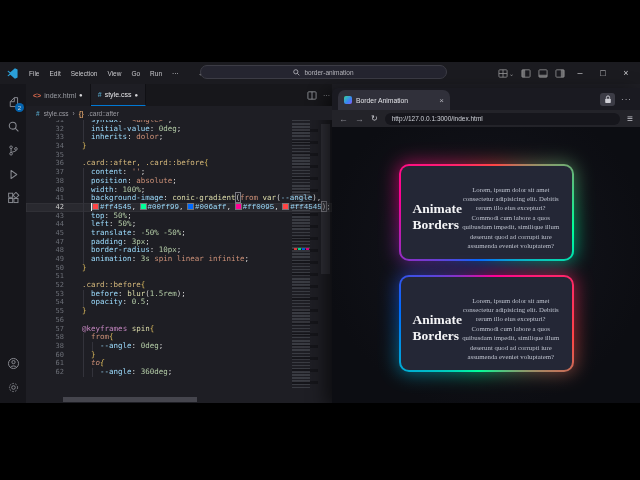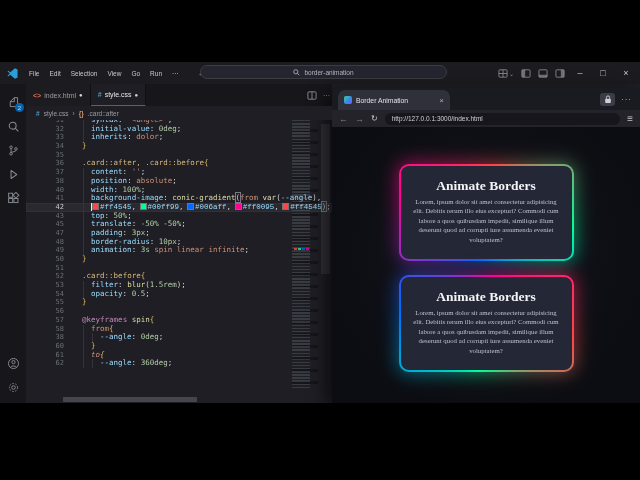--- a/index.html
+++ b/index.html
@@ -81,21 +81,21 @@
           padding:0 7px;font-size:6.5px;color:#ced1d8;}
   .b-menu{color:#c4c4cb;font-size:10px;}
   .b-content{position:absolute;left:0;top:39px;width:100%;height:276px;overflow:hidden;
              background:radial-gradient(ellipse at 50% 45%,#14151d 0%,#0c0d12 75%);
              display:flex;flex-direction:column;align-items:center;}
   .card-wrap{position:relative;width:175px;height:97px;flex:none;}
   .card-wrap.first{margin-top:37px;} .card-wrap.second{margin-top:14px;}
   .glow{position:absolute;inset:-2px;border-radius:12px;filter:blur(9px);opacity:.55;}
   .ring{position:absolute;inset:0;border-radius:10px;}
   .inner{position:absolute;inset:2px;border-radius:8px;background:#242736;
-         display:flex;flex-direction:column;align-items:center;padding:10px 12px 0;box-sizing:border-box;}
+         display:flex;flex-direction:row;align-items:center;padding:10px 12px 0;box-sizing:border-box;}
   .card-title{font-family:"Liberation Serif",serif;font-weight:bold;font-size:13.5px;color:#f4f4f6;margin:2px 0 3px;}
   .card-body{font-family:"Liberation Serif",serif;font-size:6.8px;line-height:1.38;color:#bcc0cc;text-align:center;}
   svg{display:block;}
 </style>
 </head>
 <body>
 
 <div class="screen">
 
   <div class="vscode">
@@ -242,28 +242,29 @@
           <div class="cl-row"><span class="ln">33</span><i class="guide" style="left: 57px;"></i><span class="cl-body" style="padding-left: 9px;"><span class="tk-pn">inherits</span><span class="tk-pc">: </span><span class="tk-vl">dolor</span><span class="tk-pc">;</span></span></div>
           <div class="cl-row"><span class="ln">34</span><span class="cl-body" style="padding-left: 0px;"><span class="tk-br">}</span></span></div>
           <div class="cl-row"><span class="ln">35</span><span class="cl-body" style="padding-left: 0px;"></span></div>
           <div class="cl-row"><span class="ln">36</span><span class="cl-body" style="padding-left: 0px;"><span class="tk-sl">.card::after, .card::before</span><span class="tk-br">{</span></span></div>
           <div class="cl-row"><span class="ln">37</span><i class="guide" style="left: 57px;"></i><span class="cl-body" style="padding-left: 9px;"><span class="tk-pn">content</span><span class="tk-pc">: </span><span class="tk-st">''</span><span class="tk-pc">;</span></span></div>
           <div class="cl-row"><span class="ln">38</span><i class="guide" style="left: 57px;"></i><span class="cl-body" style="padding-left: 9px;"><span class="tk-pn">position</span><span class="tk-pc">: </span><span class="tk-vl">absolute</span><span class="tk-pc">;</span></span></div>
           <div class="cl-row"><span class="ln">40</span><i class="guide" style="left: 57px;"></i><span class="cl-body" style="padding-left: 9px;"><span class="tk-pn">width</span><span class="tk-pc">: </span><span class="tk-nm">100%</span><span class="tk-pc">;</span></span></div>
           <div class="cl-row"><span class="ln">41</span><i class="guide" style="left: 57px;"></i><span class="cl-body" style="padding-left: 9px;"><span class="tk-pn">background-image</span><span class="tk-pc">: </span><span class="tk-fn">conic-gradient</span><span class="tk-bx">(</span><span class="tk-vl">from </span><span class="tk-fn">var</span><span class="tk-pc">(</span><span class="tk-vr">--angle</span><span class="tk-pc">)</span><span class="tk-pc">,</span></span></div>
           <div class="cl-row cur"><span class="ln">42</span><i class="guide" style="left: 57px;"></i><span class="cl-body" style="padding-left: 9px;"><i class="caret"></i><i class="sw" style="background: rgb(255, 69, 69);"></i><span class="tk-hx">#ff4545</span><span class="tk-pc">, </span><i class="sw" style="background: rgb(0, 255, 153);"></i><span class="tk-hx">#00ff99</span><span class="tk-pc">, </span><i class="sw" style="background: rgb(0, 106, 255);"></i><span class="tk-hx">#006aff</span><span class="tk-pc">, </span><i class="sw" style="background: rgb(255, 0, 149);"></i><span class="tk-hx">#ff0095</span><span class="tk-pc">, </span><i class="sw" style="background: rgb(255, 69, 69);"></i><span class="tk-hx">#ff4545</span><span class="tk-bx">)</span><span class="tk-pc">;</span></span></div>
           <div class="cl-row"><span class="ln">43</span><i class="guide" style="left: 57px;"></i><span class="cl-body" style="padding-left: 9px; margin-top: 16px;"><span class="tk-pn">top</span><span class="tk-pc">: </span><span class="tk-nm">50%</span><span class="tk-pc">;</span></span></div>
+          <div class="cl-row"><span class="ln">44</span><i class="guide" style="left: 57px;"></i><span class="cl-body" style="padding-left: 9px;"><span class="tk-pn">left</span><span class="tk-pc">: </span><span class="tk-nm">50%</span><span class="tk-pc">;</span></span></div>
           <div class="cl-row"><span class="ln">45</span><i class="guide" style="left: 57px;"></i><span class="cl-body" style="padding-left: 9px;"><span class="tk-pn">translate</span><span class="tk-pc">: </span><span class="tk-nm">-50%</span><span class="tk-pc"> </span><span class="tk-nm">-50%</span><span class="tk-pc">;</span></span></div>
           <div class="cl-row"><span class="ln">47</span><i class="guide" style="left: 57px;"></i><span class="cl-body" style="padding-left: 9px;"><span class="tk-pn">padding</span><span class="tk-pc">: </span><span class="tk-nm">3px</span><span class="tk-pc">;</span></span></div>
           <div class="cl-row"><span class="ln">48</span><i class="guide" style="left: 57px;"></i><span class="cl-body" style="padding-left: 9px;"><span class="tk-pn">border-radius</span><span class="tk-pc">: </span><span class="tk-nm">10px</span><span class="tk-pc">;</span></span></div>
           <div class="cl-row"><span class="ln">49</span><i class="guide" style="left: 57px;"></i><span class="cl-body" style="padding-left: 9px;"><span class="tk-pn">animation</span><span class="tk-pc">: </span><span class="tk-nm">3s</span><span class="tk-pc"> </span><span class="tk-vl">spin</span><span class="tk-pc"> </span><span class="tk-vl">linear</span><span class="tk-pc"> </span><span class="tk-vl">infinite</span><span class="tk-pc">;</span></span></div>
           <div class="cl-row"><span class="ln">50</span><span class="cl-body" style="padding-left: 0px;"><span class="tk-br">}</span></span></div>
           <div class="cl-row"><span class="ln">51</span><span class="cl-body" style="padding-left: 0px;"></span></div>
           <div class="cl-row"><span class="ln">52</span><span class="cl-body" style="padding-left: 0px;"><span class="tk-sl">.card::before</span><span class="tk-br">{</span></span></div>
-          <div class="cl-row"><span class="ln">53</span><i class="guide" style="left: 57px;"></i><span class="cl-body" style="padding-left: 9px;"><span class="tk-pn">filter</span><span class="tk-pc">: </span><span class="tk-fn">blur</span><span class="tk-pc">(</span><span class="tk-nm">1.5rem</span><span class="tk-pc">)</span><span class="tk-pc">;</span></span></div>
+          <div class="cl-row"><span class="ln">53</span><i class="guide" style="left: 57px;"></i><span class="cl-body" style="padding-left: 9px;"><span class="tk-pn">before</span><span class="tk-pc">: </span><span class="tk-fn">blur</span><span class="tk-pc">(</span><span class="tk-nm">1.5rem</span><span class="tk-pc">)</span><span class="tk-pc">;</span></span></div>
           <div class="cl-row"><span class="ln">54</span><i class="guide" style="left: 57px;"></i><span class="cl-body" style="padding-left: 9px;"><span class="tk-pn">opacity</span><span class="tk-pc">: </span><span class="tk-nm">0.5</span><span class="tk-pc">;</span></span></div>
           <div class="cl-row"><span class="ln">55</span><span class="cl-body" style="padding-left: 0px;"><span class="tk-br">}</span></span></div>
           <div class="cl-row"><span class="ln">56</span><span class="cl-body" style="padding-left: 0px;"></span></div>
           <div class="cl-row"><span class="ln">57</span><span class="cl-body" style="padding-left: 0px;"><span class="tk-kw">@keyframes</span><span class="tk-pc"> </span><span class="tk-fn">spin</span><span class="tk-br">{</span></span></div>
           <div class="cl-row"><span class="ln">58</span><i class="guide" style="left: 57px;"></i><span class="cl-body" style="padding-left: 9px;"><span class="tk-vl">from</span><span class="tk-br">{</span></span></div>
           <div class="cl-row"><span class="ln">38</span><i class="guide" style="left: 57px;"></i><i class="guide" style="left: 66px;"></i><span class="cl-body" style="padding-left: 18px;"><span class="tk-vr">--angle</span><span class="tk-pc">: </span><span class="tk-nm">0deg</span><span class="tk-pc">;</span></span></div>
           <div class="cl-row"><span class="ln">60</span><i class="guide" style="left: 57px;"></i><span class="cl-body" style="padding-left: 9px;"><span class="tk-br">}</span></span></div>
           <div class="cl-row"><span class="ln">61</span><i class="guide" style="left: 57px;"></i><span class="cl-body" style="padding-left: 9px; font-style: italic;"><span class="tk-vl">to</span><span class="tk-br">{</span></span></div>
           <div class="cl-row"><span class="ln">62</span><i class="guide" style="left: 57px;"></i><i class="guide" style="left: 66px;"></i><span class="cl-body" style="padding-left: 18px;"><span class="tk-vr">--angle</span><span class="tk-pc">: </span><span class="tk-nm">360deg</span><span class="tk-pc">;</span></span></div>
         </div>

